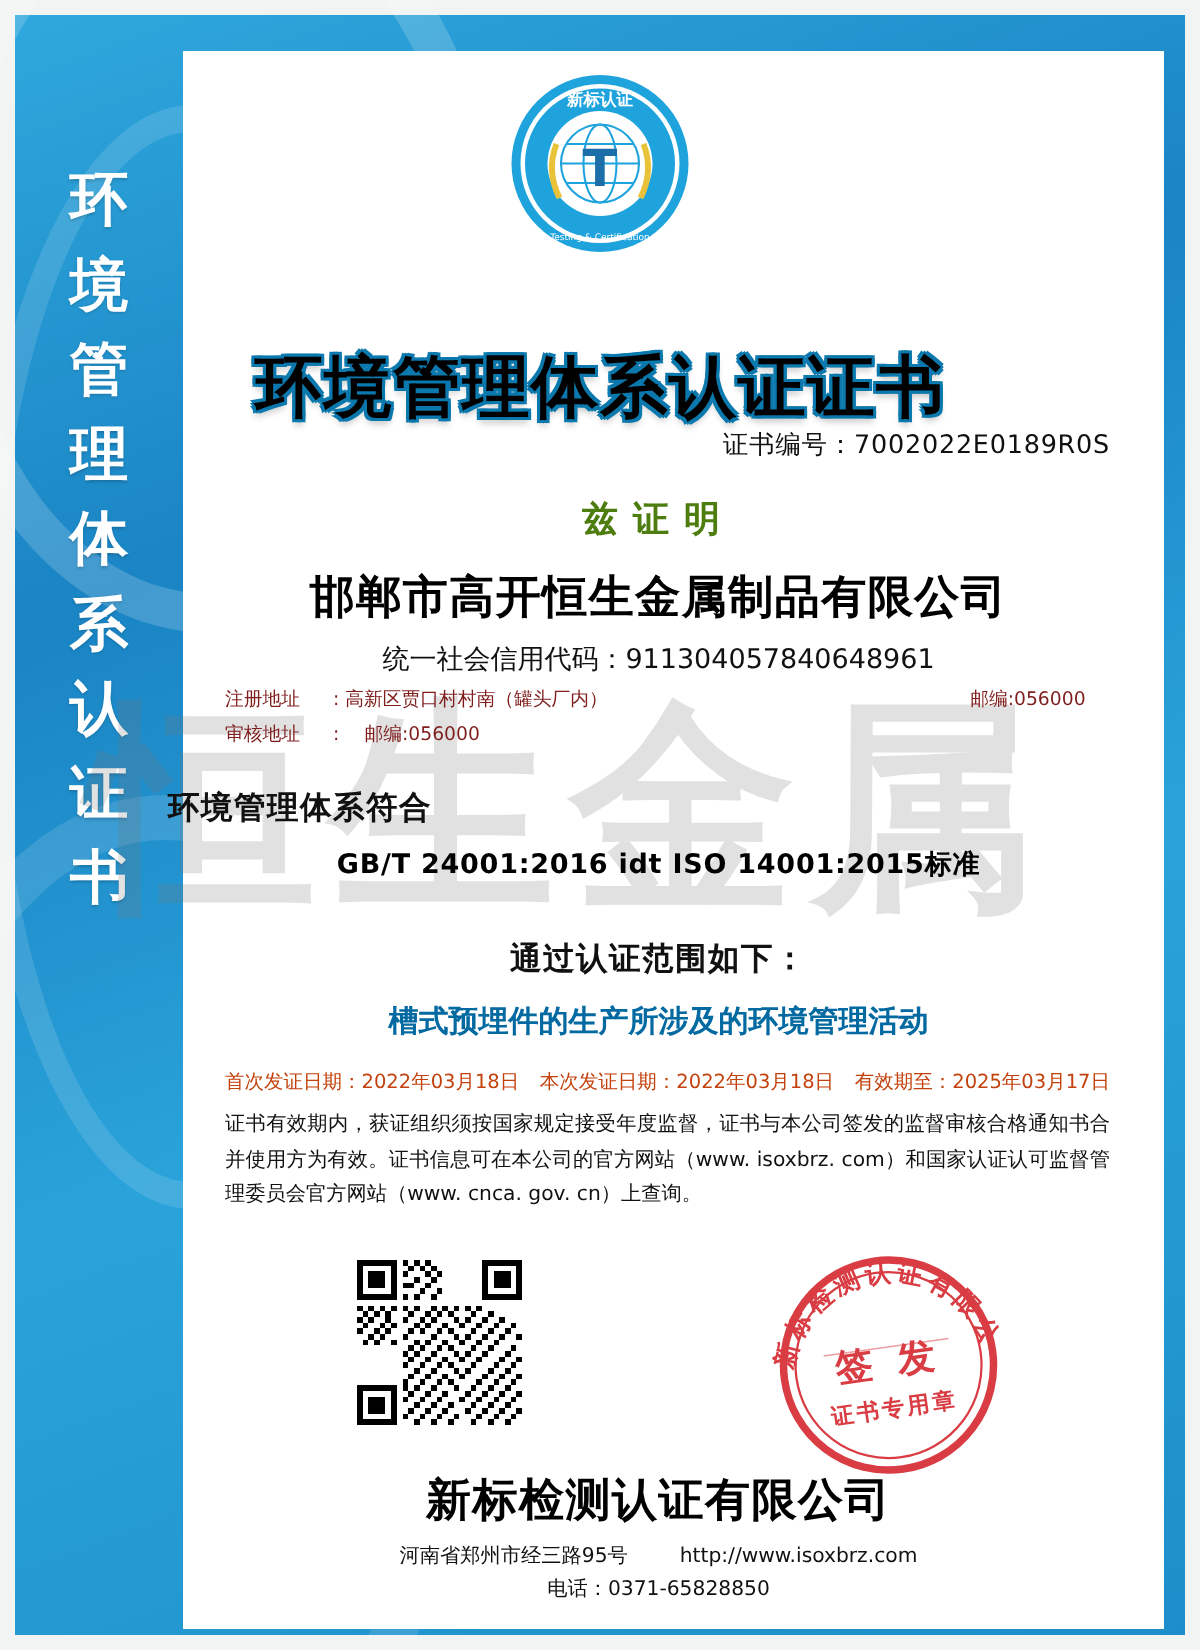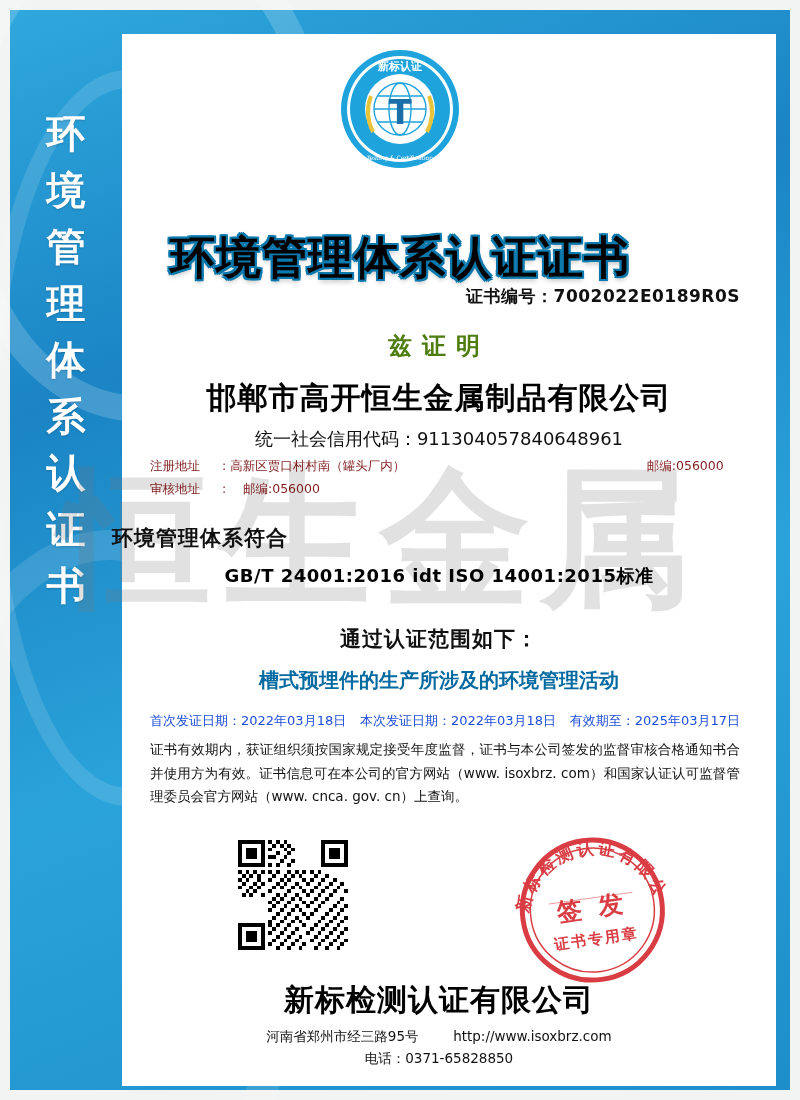--- a/index.html
+++ b/index.html
@@ -102,21 +102,21 @@
     font-family: "DejaVu Sans", "Liberation Sans", sans-serif;
     margin-top: 32px;
   }
 
   
   .cert-no {
     position: absolute;
     top: 285px;
     right: 60px;
     font-size: 17px;
-    font-weight: bold;
+    font-weight: normal;
     color: #111;
     letter-spacing: 0.5px;
   }
   .hereby {
     position: absolute;
     top: 330px; left: 112px; width: 654px;
     text-align: center;
     font-size: 24px;
     font-weight: bold;
     letter-spacing: 10px;
@@ -187,21 +187,21 @@
     text-align: center;
     font-size: 20px;
     font-weight: bold;
     color: #0369a1;
   }
 
   .dates {
     position: absolute;
     top: 712px; left: 150px; width: 590px;
     font-size: 13px;
-    color: #1d4ed8;
+    color: #c2410c;
     display: flex;
     justify-content: space-between;
   }
   .notes {
     position: absolute;
     top: 738px; left: 150px; width: 590px;
     font-size: 13.5px;
     line-height: 1.75;
     color: #111;
     text-align: justify;

